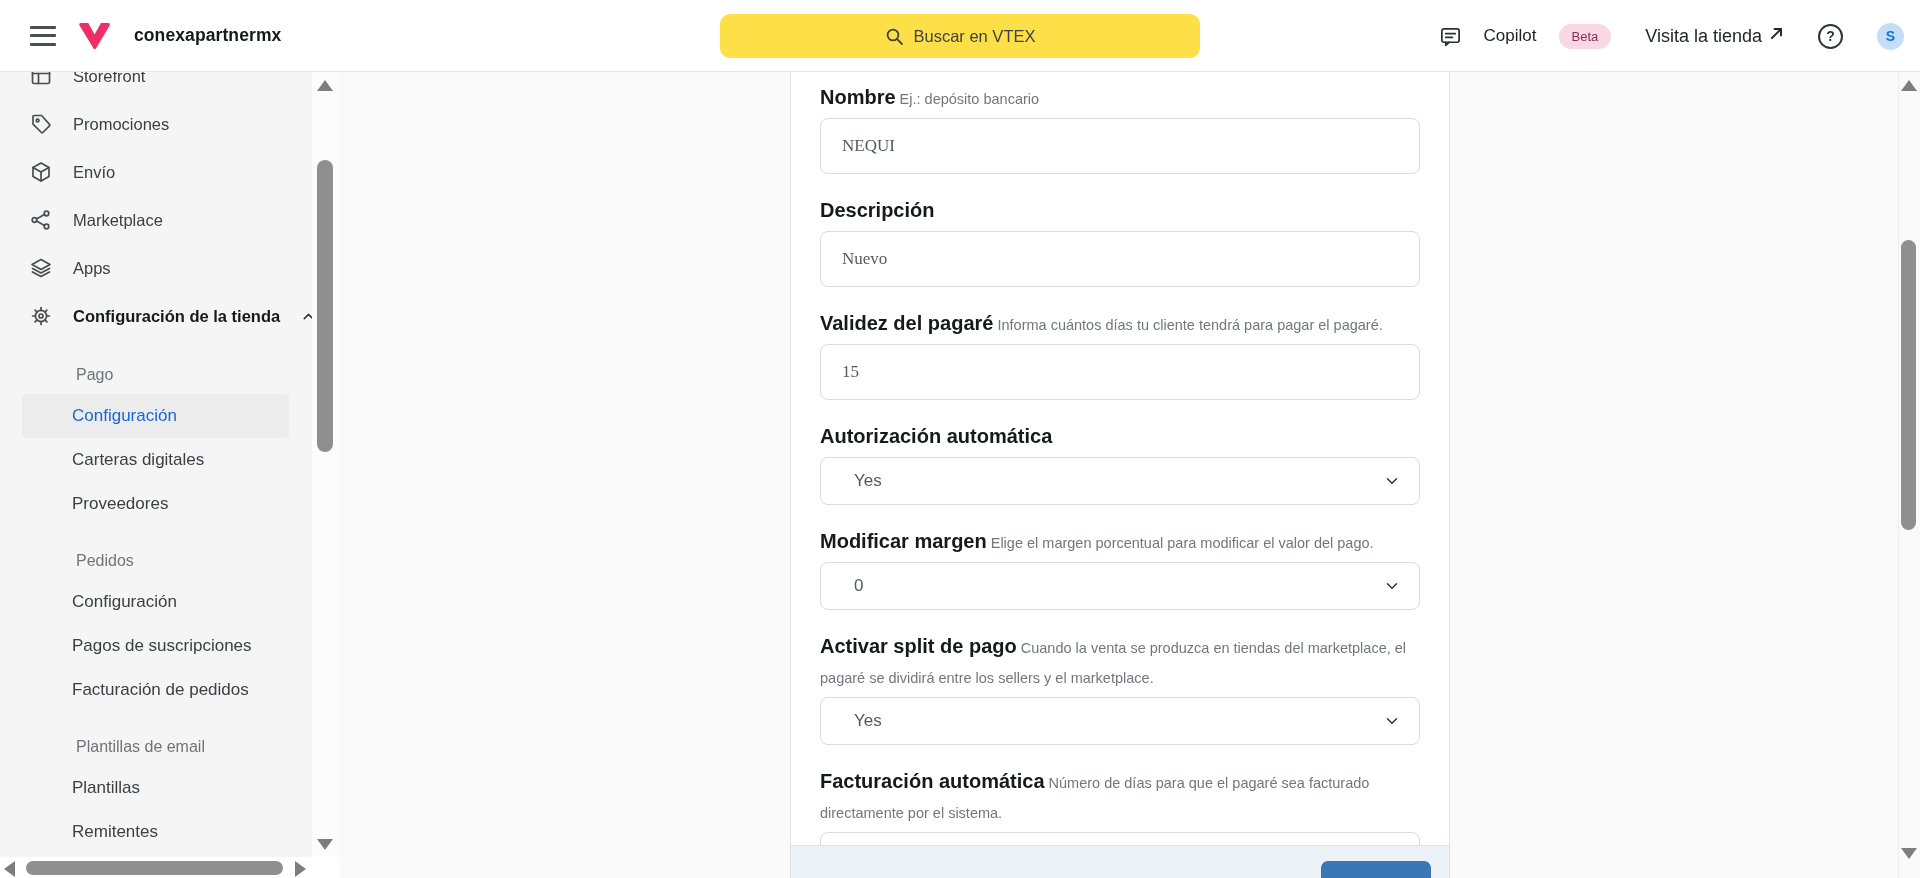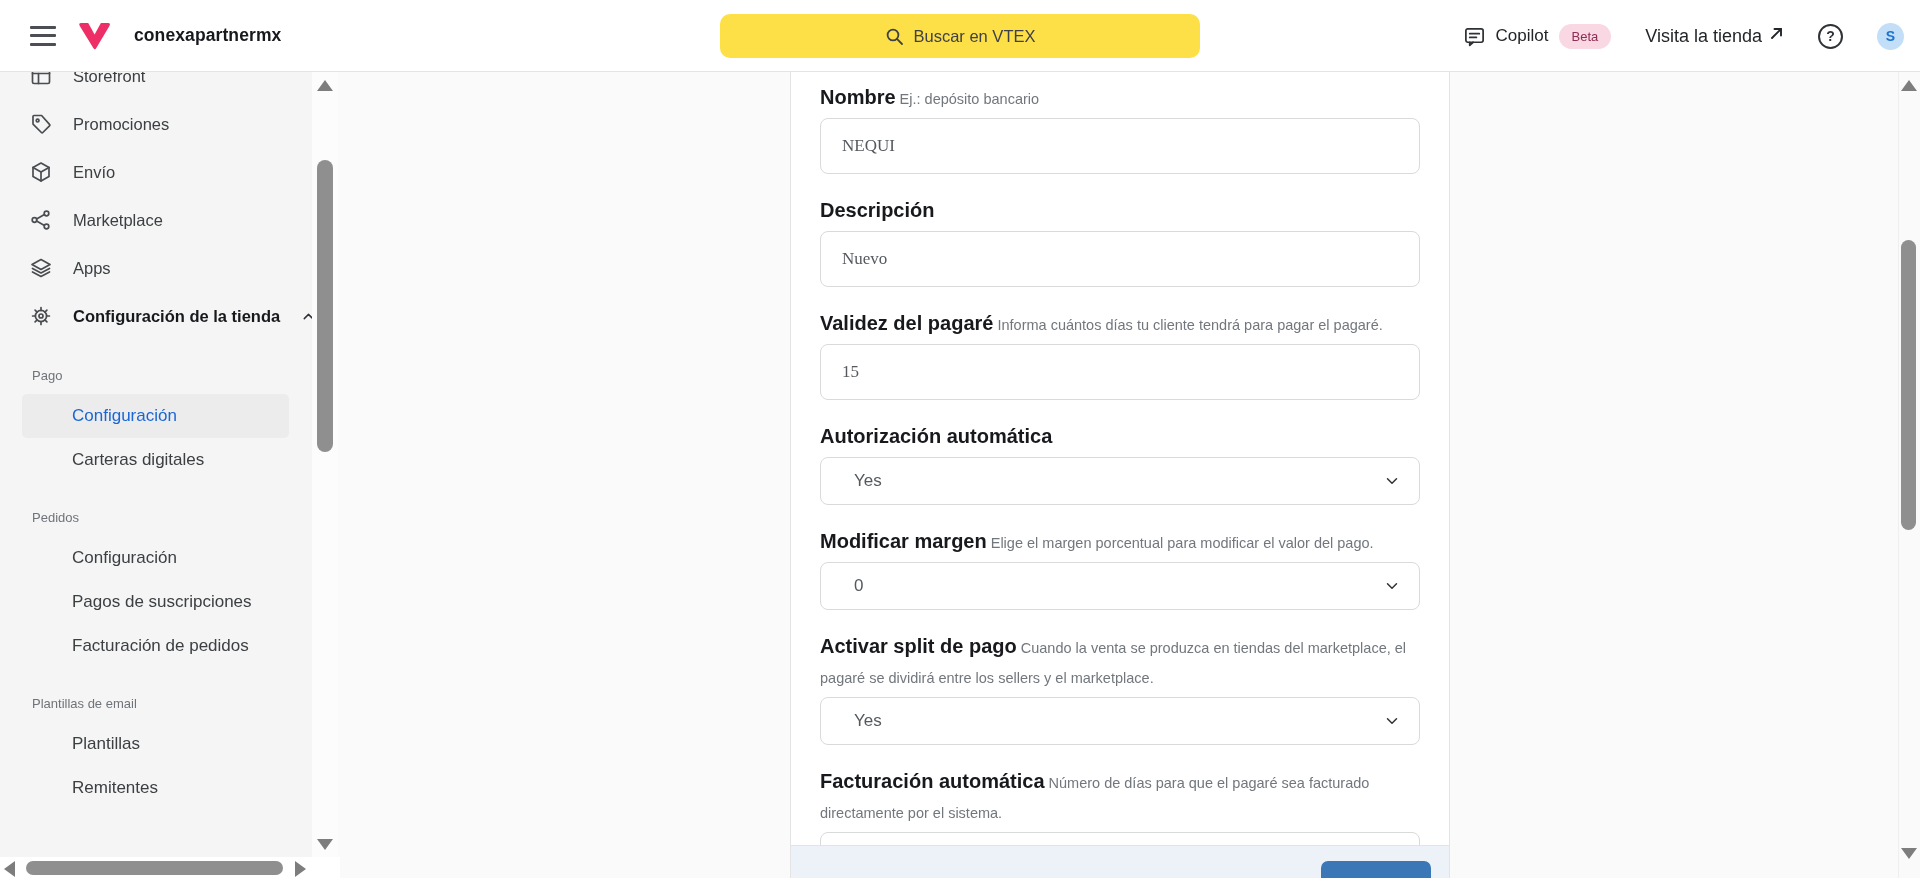--- a/index.html
+++ b/index.html
@@ -18,39 +18,39 @@
     border-bottom:1px solid var(--border);display:flex;align-items:center;z-index:30}
   .burger{width:26px;height:20px;margin-left:30px;display:flex;flex-direction:column;
     justify-content:space-between;cursor:pointer}
   .burger div{height:3px;background:#4b4e52;border-radius:1px}
   .brandmark{margin-left:22px;display:flex;align-items:center}
   .acct{margin-left:22px;font-size:17.5px;font-weight:700;letter-spacing:.1px}
   .search{position:absolute;left:720px;top:14px;width:480px;height:44px;background:#fde047;
     border-radius:10px;display:flex;align-items:center;justify-content:center;gap:10px;
     font-size:16.5px;color:#3f4146;cursor:text}
   .tr-zone{position:absolute;right:0;top:0;height:72px;display:flex;align-items:center;gap:34px;padding-right:16px}
-  .copilot{display:flex;align-items:center;gap:10px;cursor:pointer}
+  .copilot{display:flex;align-items:center;gap:22px;cursor:pointer}
   .copilot span.cp{font-size:17px;color:#232629}
   .beta{background:#f9d7e3;color:#8d2e52;font-size:13px;padding:5px 13px;border-radius:13px}
   .visit{display:flex;align-items:flex-start;gap:7px;font-size:18px;color:#232629;cursor:pointer}
   .help{width:25px;height:25px;border:2px solid #2f3337;border-radius:50%;display:flex;
     align-items:center;justify-content:center;font-size:14px;font-weight:700;color:#2f3337;cursor:pointer}
   .avatar{width:27px;height:27px;border-radius:50%;background:#c3dff7;color:#1b72cf;
     display:flex;align-items:center;justify-content:center;font-size:14px;font-weight:700;cursor:pointer}
 
   
   .sidebar{position:absolute;left:0;top:0;width:312px;height:857px;background:var(--sidebar);z-index:5}
   .nav{padding-top:52px}
   .nav-item{height:48px;display:flex;align-items:center;padding-left:28px;gap:20px;
     font-size:16.5px;color:var(--item);cursor:pointer;white-space:nowrap}
   .nav-item .ic{width:25px;height:25px;flex:0 0 25px;display:flex;align-items:center;justify-content:center}
   .nav-item.bold{font-weight:700;color:var(--ink)}
   .nav-item .chev{margin-left:auto;margin-right:8px;display:flex}
-  .sec-title{margin-top:16px;height:38px;display:flex;align-items:center;padding-left:32px;
-    font-size:13px;color:var(--muted);white-space:nowrap}
+  .sec-title{margin-top:16px;height:38px;display:flex;align-items:center;padding-left:76px;
+    font-size:16px;color:var(--muted);white-space:nowrap}
   .sub-item{height:44px;margin:0 23px 0 22px;padding-left:50px;display:flex;align-items:center;
     font-size:17px;color:var(--item);border-radius:5px;cursor:pointer;white-space:nowrap}
   .sub-item.sel{background:var(--hl);color:var(--link)}
 
   
   .sb-vtrack{position:absolute;left:312px;top:72px;width:26px;height:785px;background:#fcfcfc;z-index:6}
   .sb-vthumb{position:absolute;left:317px;top:160px;width:16px;height:292px;background:var(--scroll);border-radius:8px;z-index:7;cursor:pointer}
   .tri{width:0;height:0;position:absolute;z-index:8;cursor:pointer}
   .tri.up{border-left:8px solid transparent;border-right:8px solid transparent;border-bottom:11px solid #7d7d7d}
   .tri.down{border-left:8px solid transparent;border-right:8px solid transparent;border-top:11px solid #7d7d7d}
@@ -205,20 +205,21 @@
           <span>Configuración de la tienda</span>
           <span class="chev">
             <svg width="17" height="17" viewBox="0 0 24 24" fill="none" stroke="#2f3337" stroke-width="2" stroke-linecap="round" stroke-linejoin="round">
               <polyline points="6 15 12 9 18 15"></polyline>
             </svg>
           </span>
         </div>
         <div class="sec-title">Pago</div>
         <div class="sub-item sel">Configuración</div>
         <div class="sub-item">Carteras digitales</div>
+        <div class="sub-item">Proveedores</div>
         <div class="sec-title">Pedidos</div>
         <div class="sub-item">Configuración</div>
         <div class="sub-item">Pagos de suscripciones</div>
         <div class="sub-item">Facturación de pedidos</div>
         <div class="sec-title">Plantillas de email</div>
         <div class="sub-item">Plantillas</div>
         <div class="sub-item">Remitentes</div>
       </div>
   </div>
 

